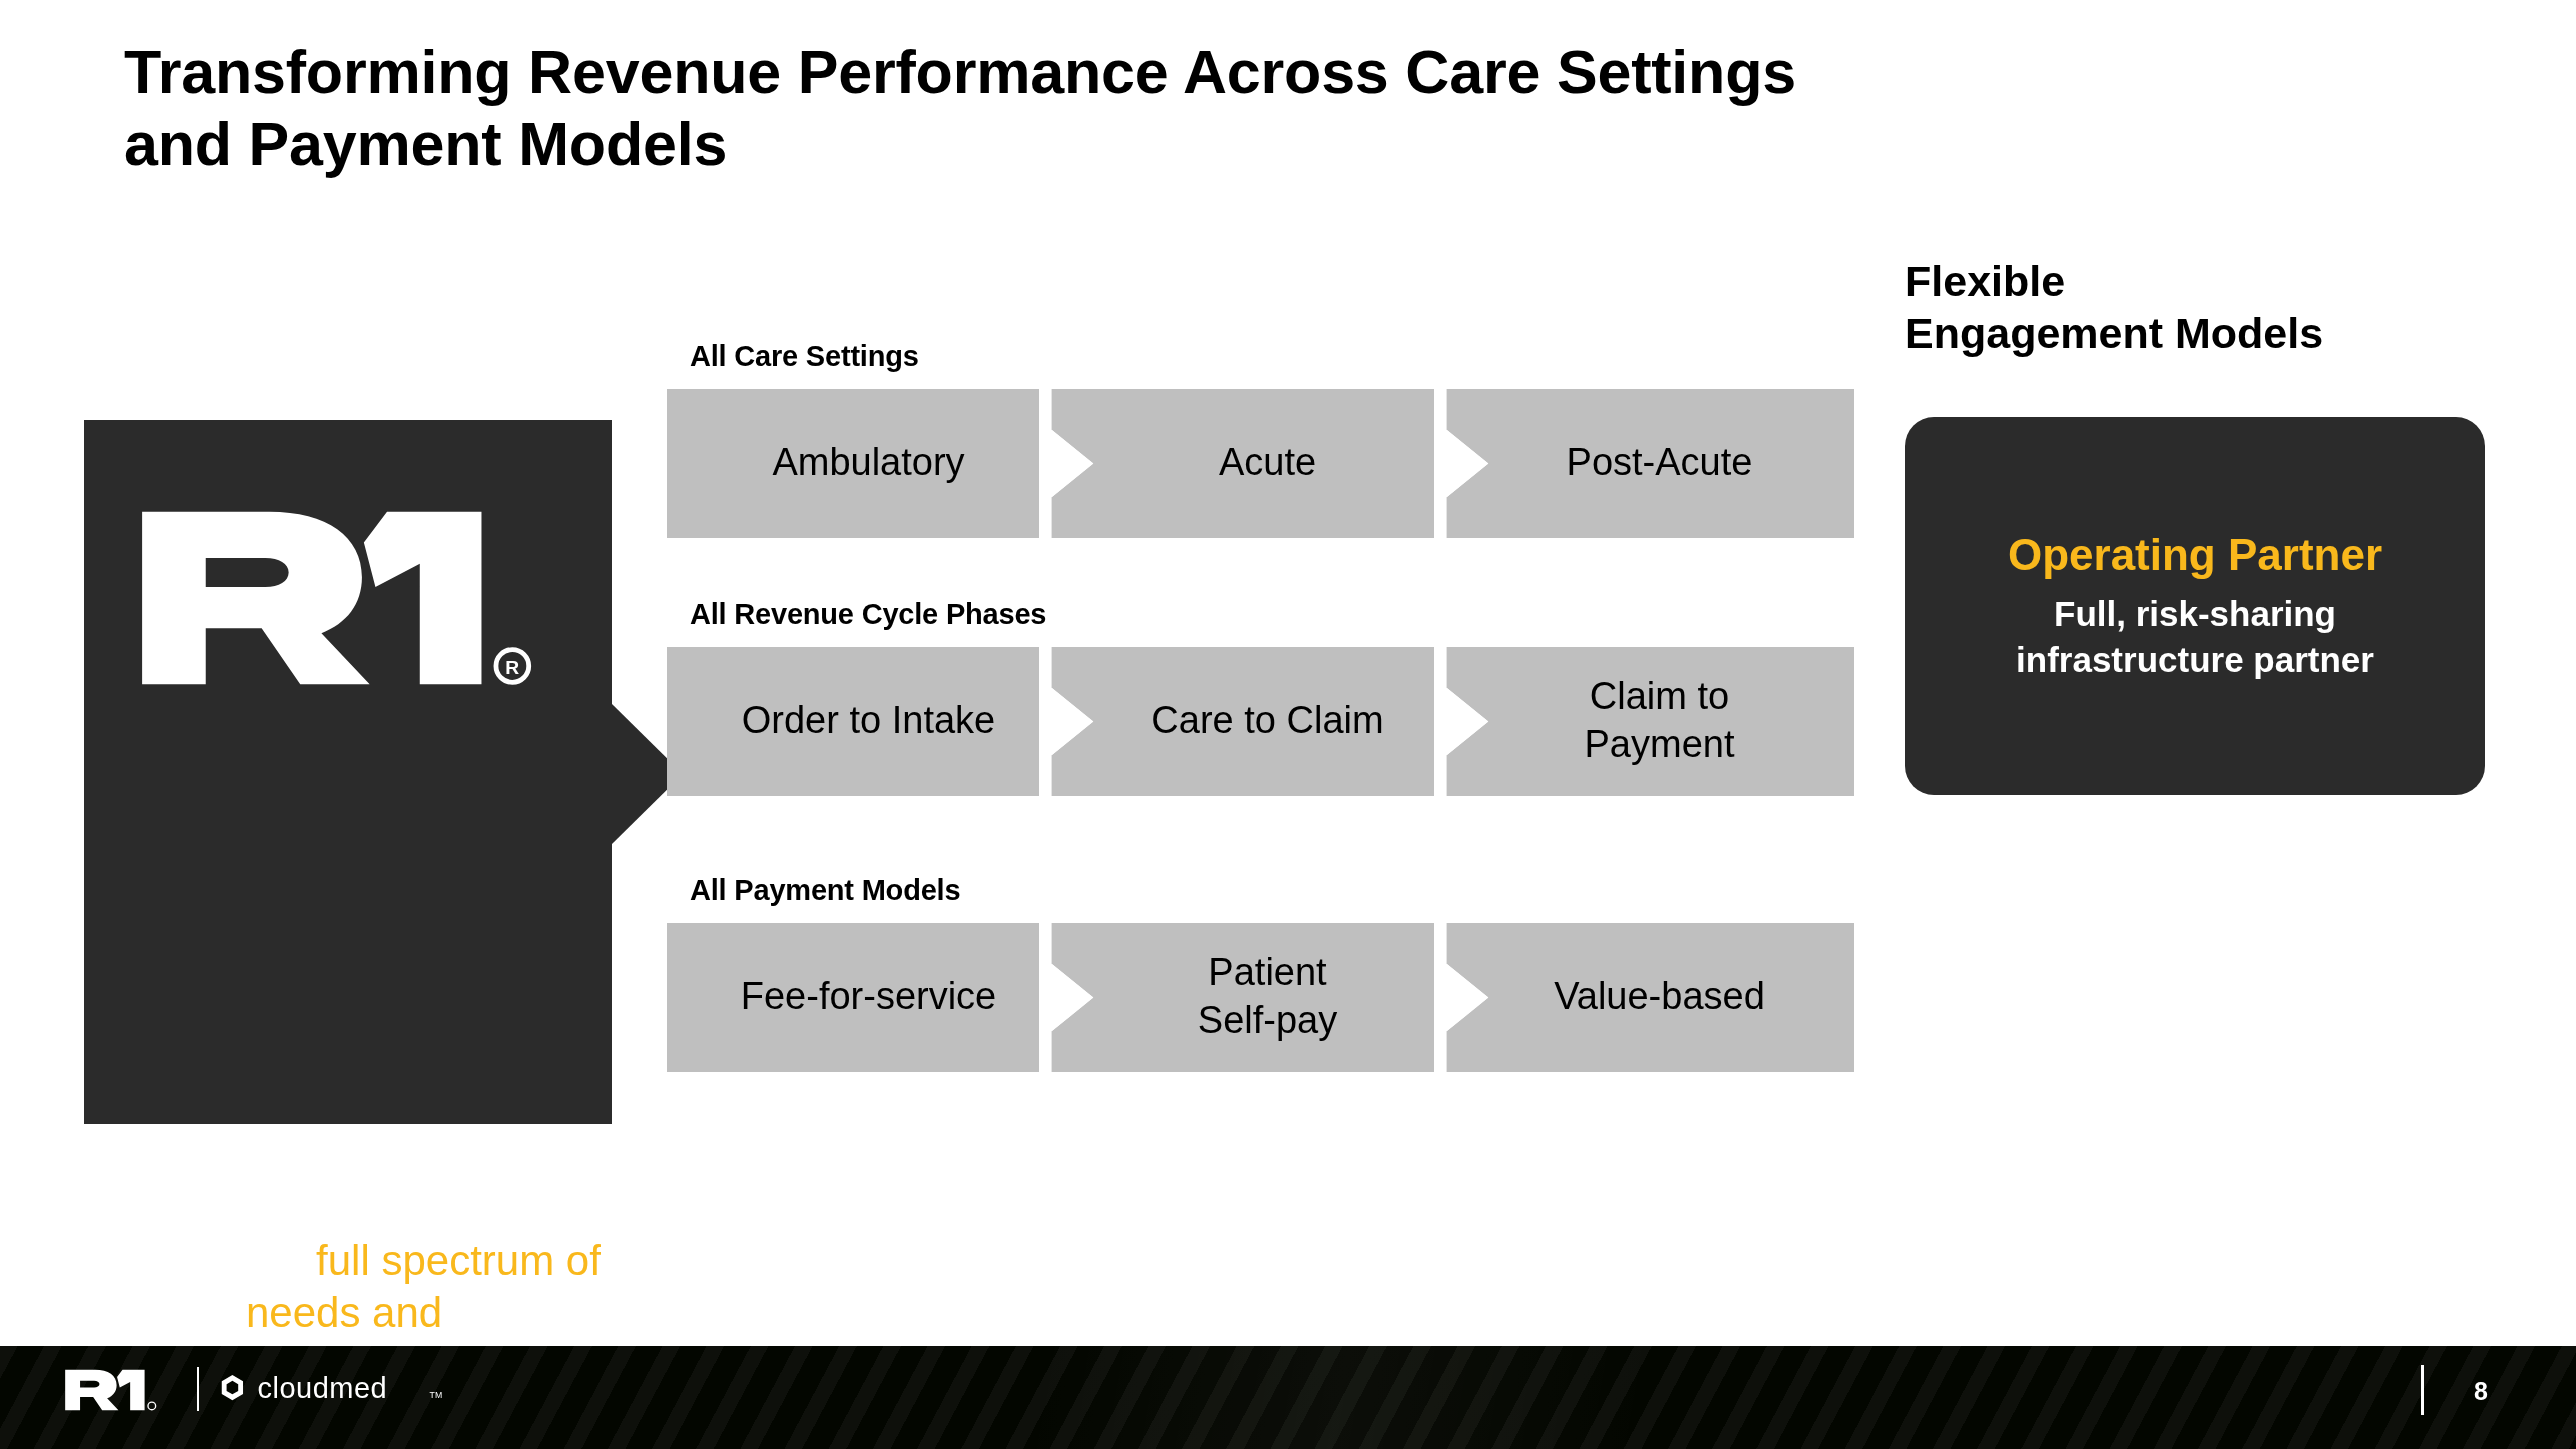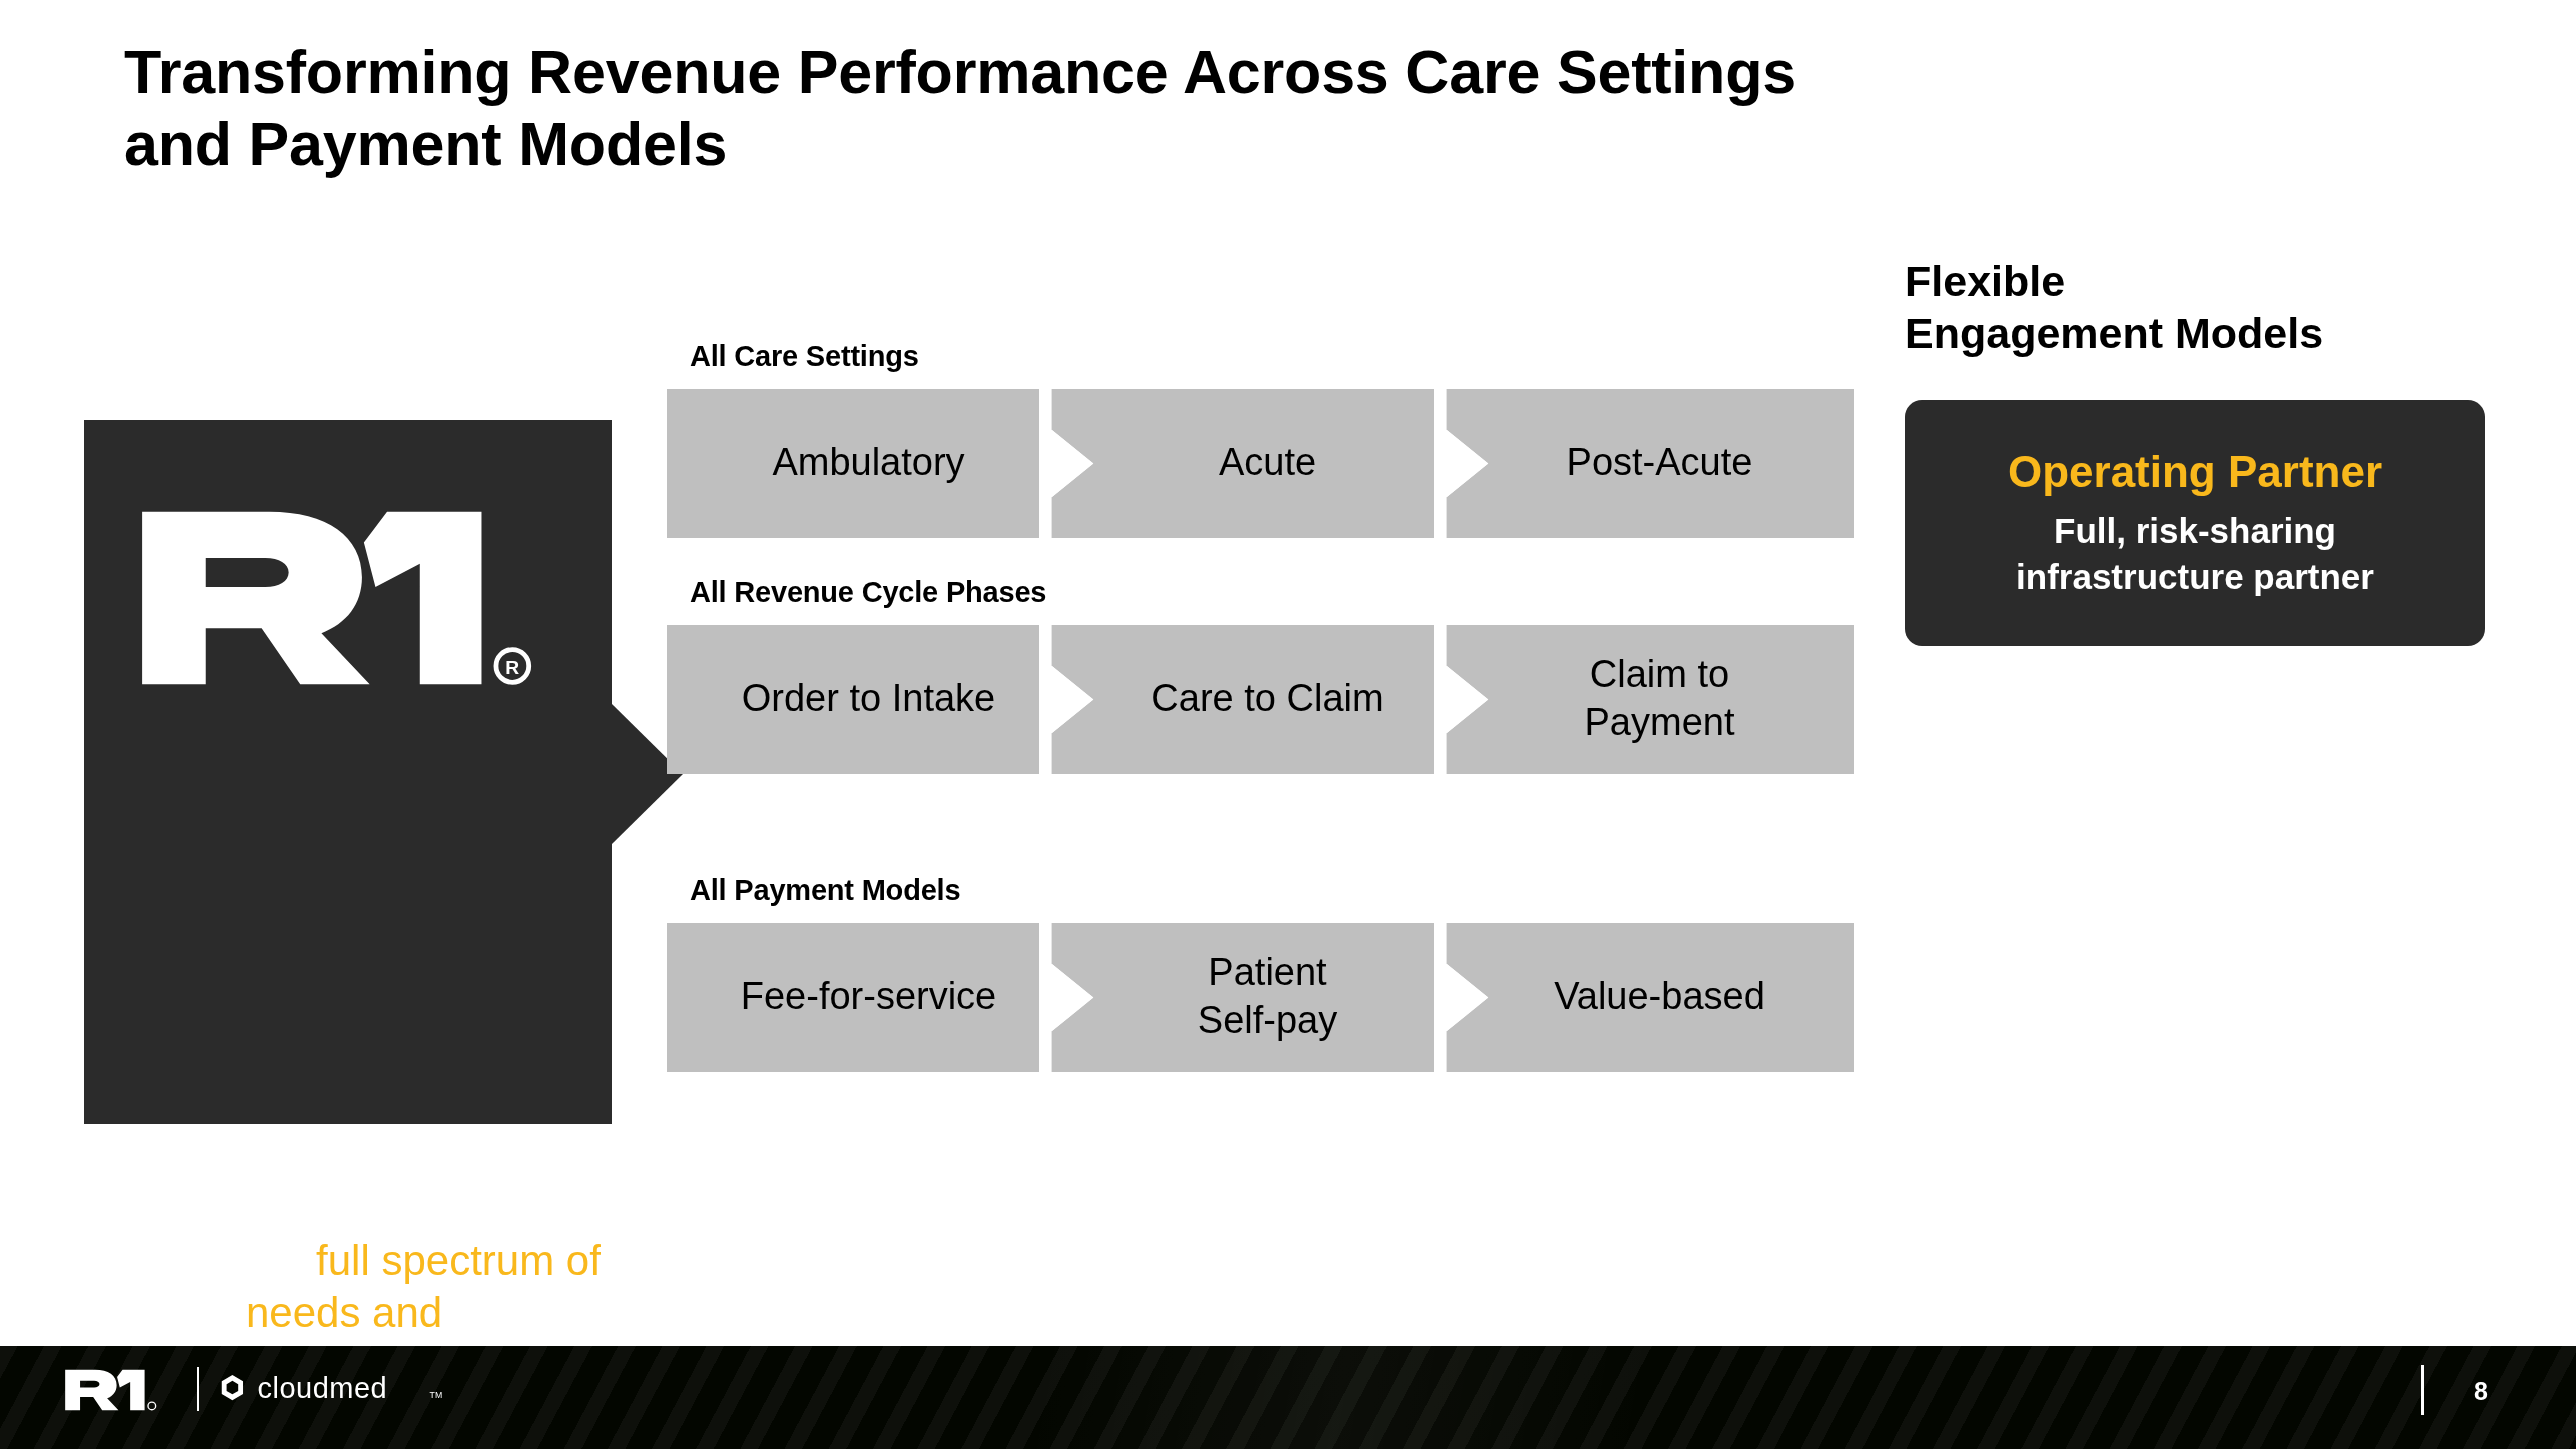--- a/index.html
+++ b/index.html
@@ -110,21 +110,21 @@
     top: 0;
     width: 62px;
     height: 100%;
     pointer-events: none;
   }
   .sep svg { display: block; width: 100%; height: 100%; }
   .sep.s1 { left: 372px; }
   .sep.s2 { left: 767px; }
 
   #group-care     { top: 340px; }
-  #group-phases   { top: 576px; }
+  #group-phases   { top: 598px; }
   #group-payment  { top: 874px; }
 
   
   .right-head {
     position: absolute;
     left: 1905px;
     top: 256px;
     width: 580px;
     font-size: 43px;
     font-weight: bold;
@@ -139,21 +139,21 @@
     width: 580px;
     background: #2b2b2b;
     border-radius: 29px;
     display: flex;
     flex-direction: column;
     justify-content: center;
     align-items: center;
     padding: 0 25px;
     box-sizing: border-box;
   }
-  #card-operating { top: 400px; height: 246px; border-radius: 17px; }
+  #card-operating { top: 417px; height: 378px; }
   #card-modular   { top: 778px; height: 316px; }
 
   .card-title {
     font-size: 44px;
     font-weight: bold;
     color: #f9b81c;
     text-align: center;
     margin-bottom: 11.6px;
     white-space: nowrap;
   }

